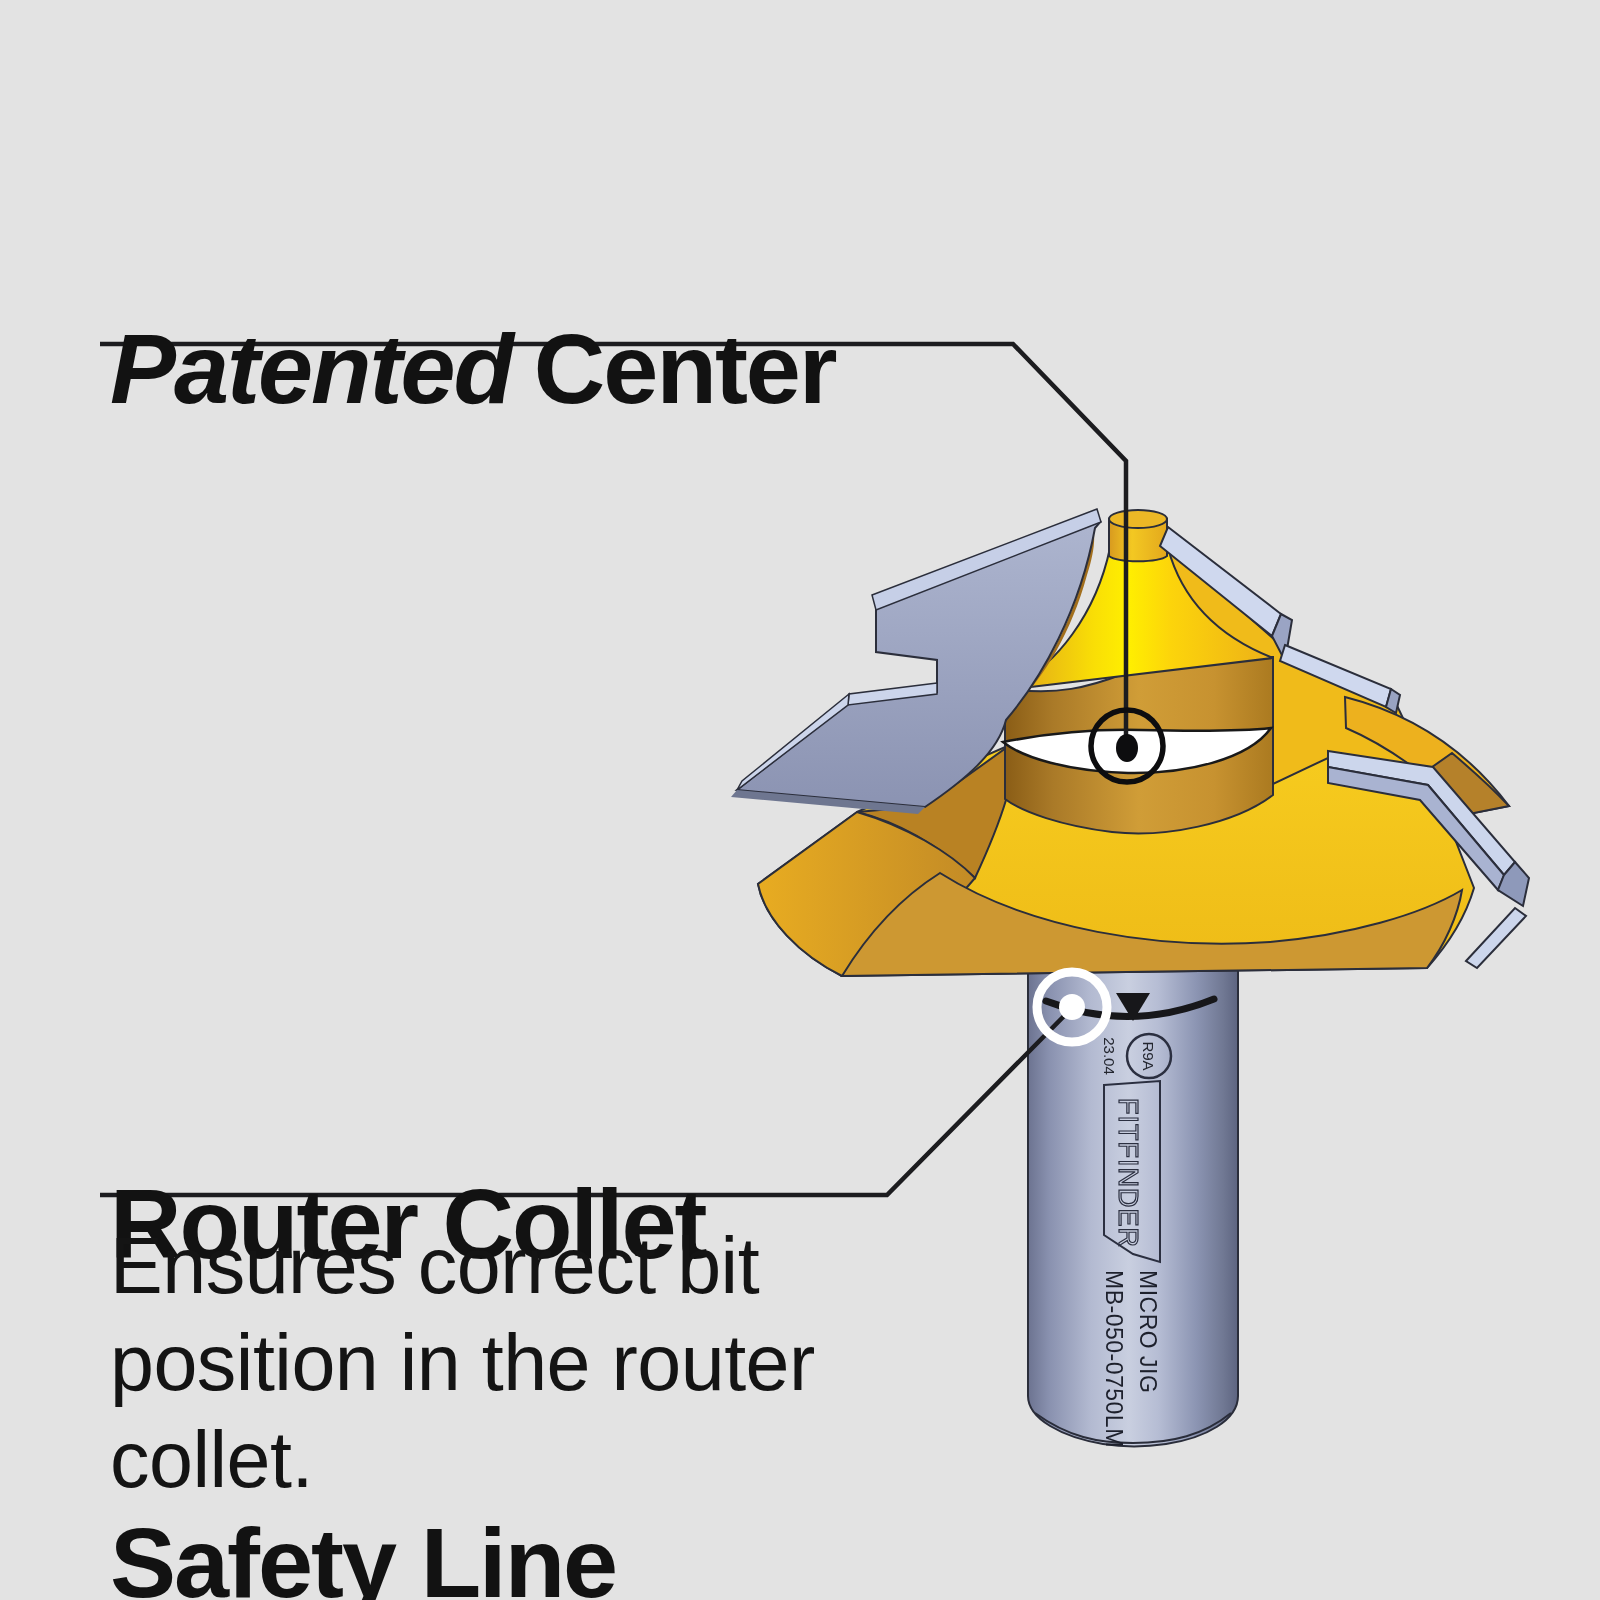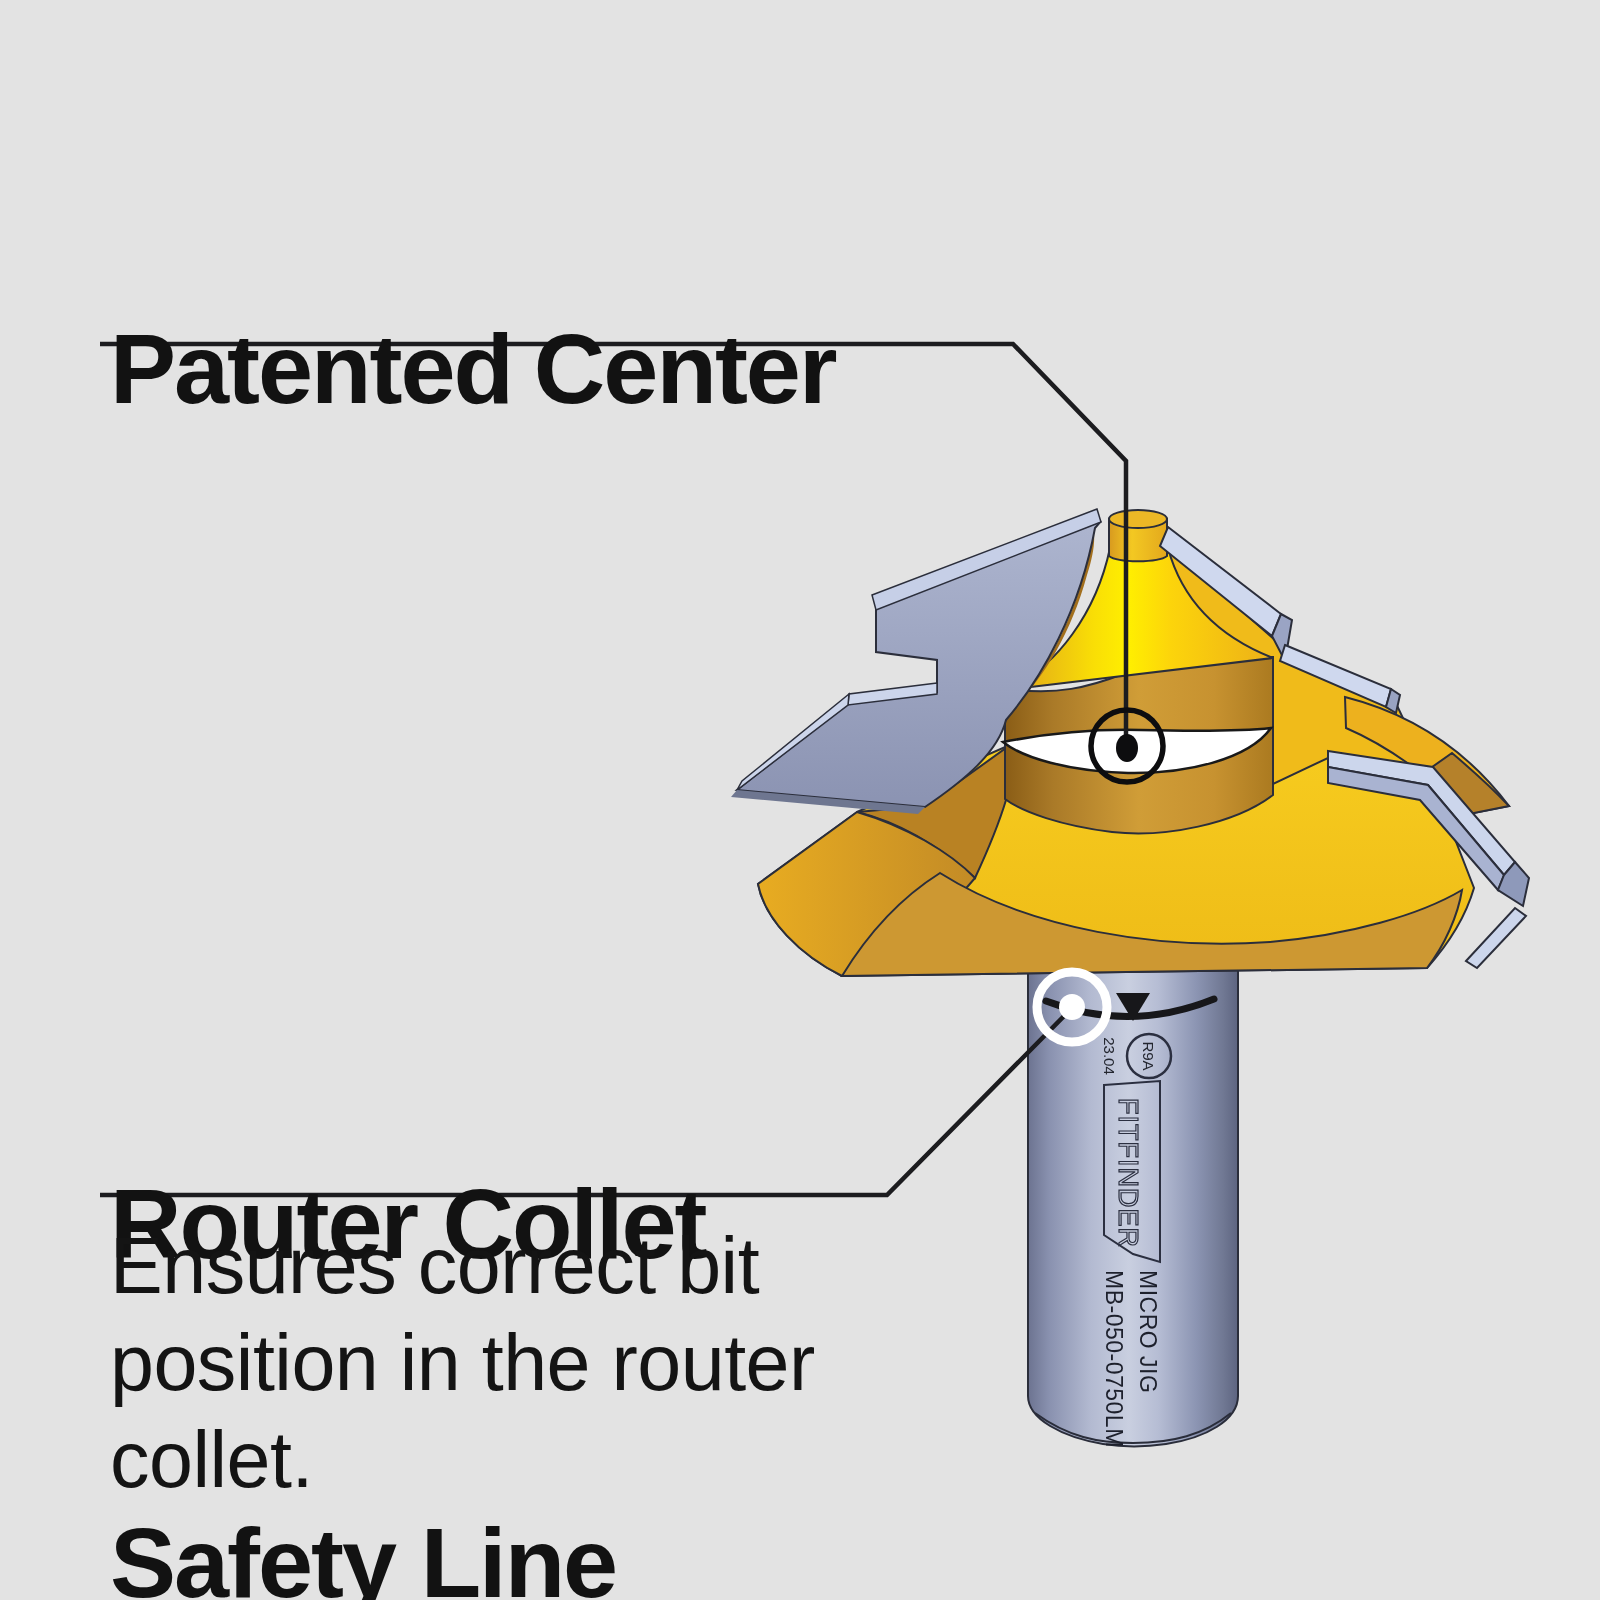--- a/index.html
+++ b/index.html
@@ -2,21 +2,21 @@
 <html><head>
 <meta charset="utf-8">
 <style>
   html,body{margin:0;padding:0;}
   body{width:1600px;height:1600px;overflow:hidden;background:#e3e3e3;
        font-family:"Liberation Sans","DejaVu Sans",sans-serif;}
   .stage{position:relative;width:1600px;height:1600px;background:#e3e3e3;}
   .stage svg{position:absolute;left:0;top:0;}
   .callout-title{position:absolute;color:#121212;font-weight:bold;
       font-size:99px;line-height:113px;letter-spacing:-2px;white-space:pre;}
-  .callout-title .it{}
+  .callout-title .it{font-style:italic;}
   .callout-title .after-it{margin-left:0.22em;margin-top:28px;}
   .callout-body{position:absolute;color:#141414;font-size:79px;
       line-height:97px;letter-spacing:-0.5px;white-space:pre-line;}
   .t1{left:110px;top:86px;}
   .b1{left:110px;top:369px;}
   .t2{left:110px;top:941px;}
   .b2{left:110px;top:1209px;margin-top:8px;}
   text{font-family:"Liberation Sans","DejaVu Sans",sans-serif;}
 </style>
 </head>

